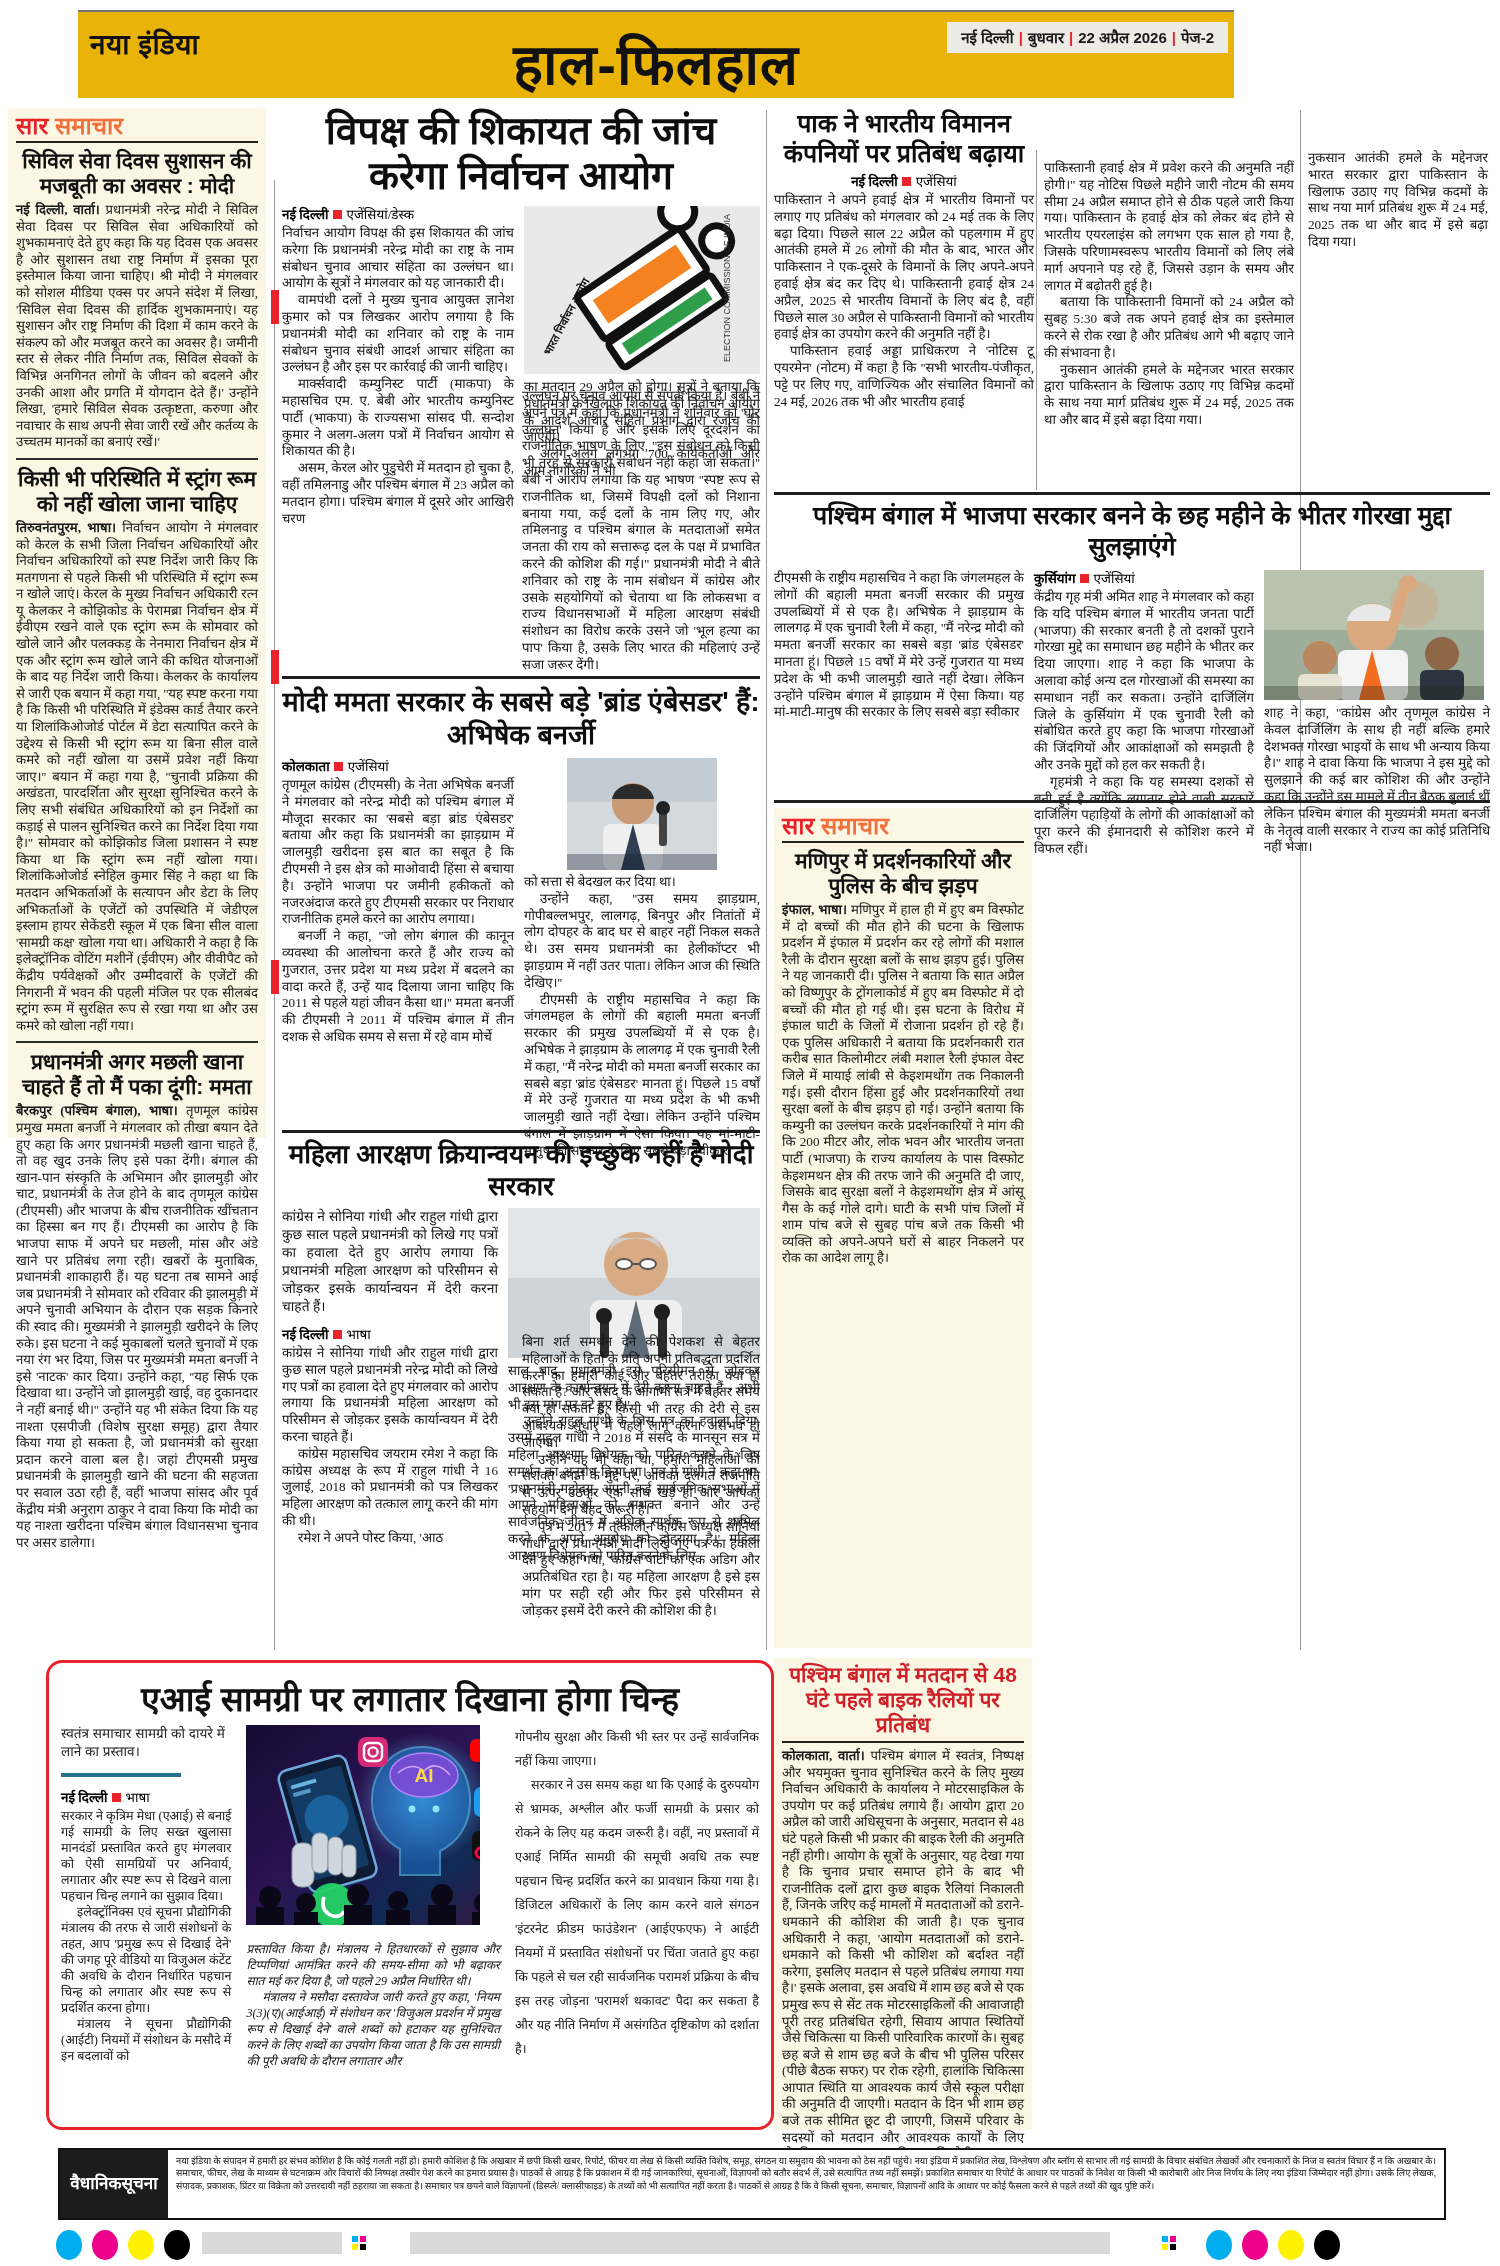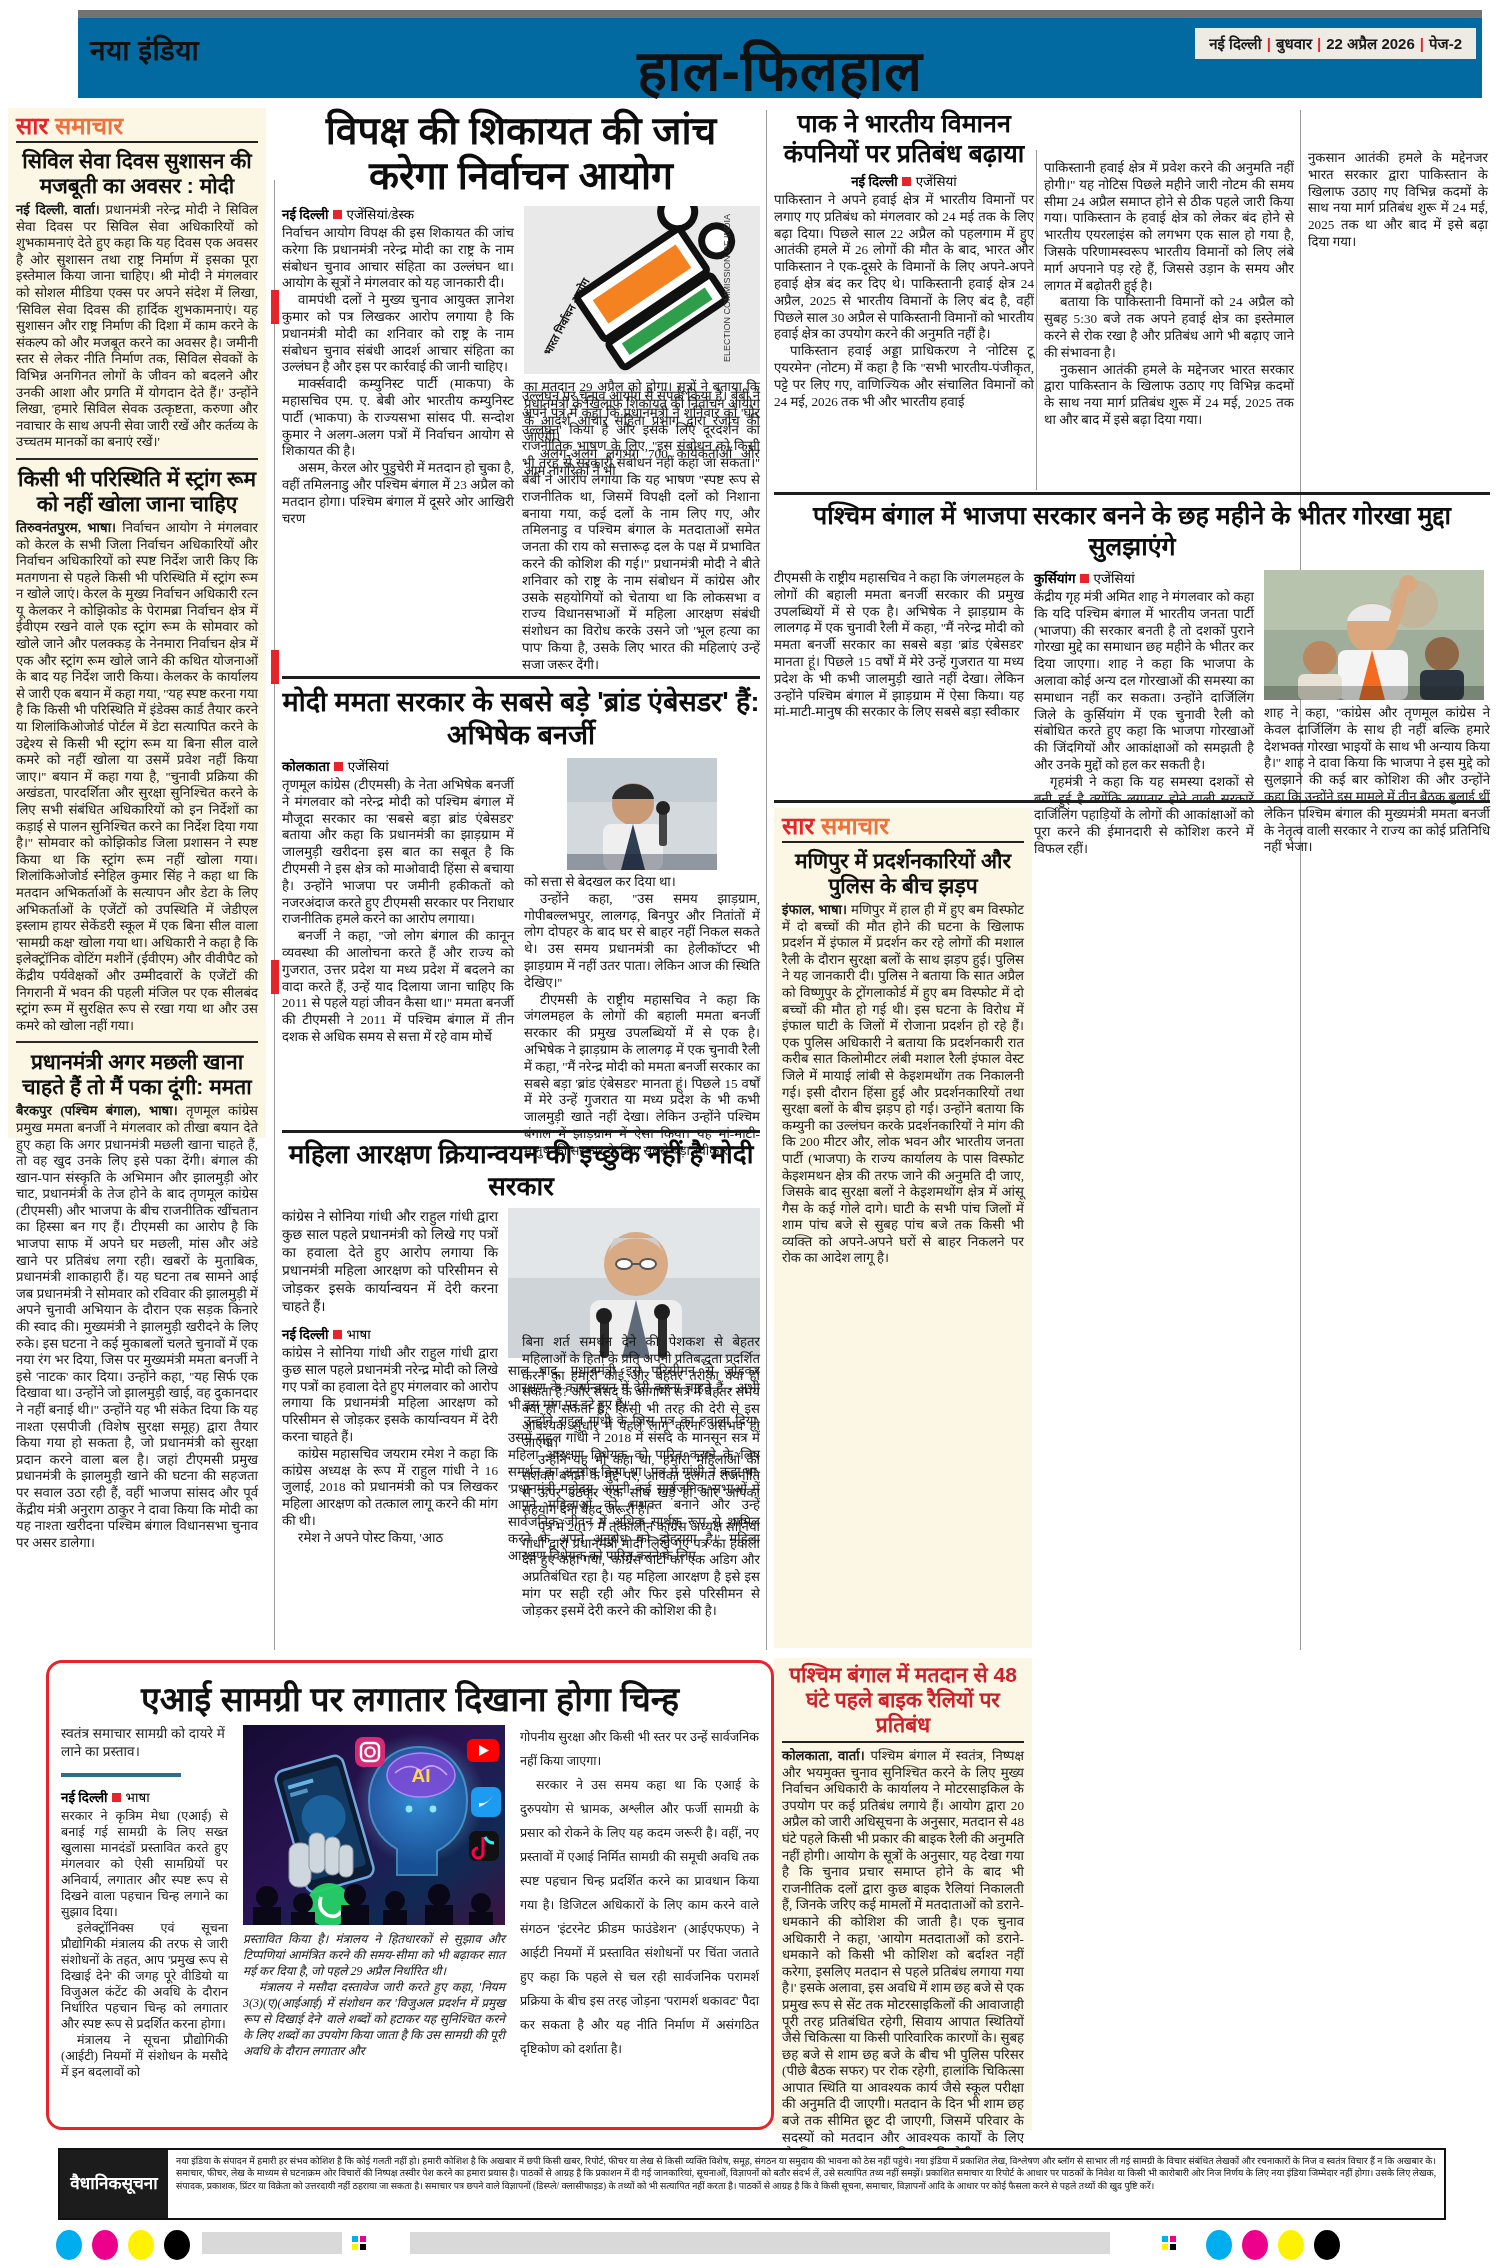--- a/index.html
+++ b/index.html
@@ -6,23 +6,23 @@
   html, body {
     width: 1500px; height: 2266px;
     background: #ffffff;
     font-family: "Liberation Serif", "DejaVu Serif", serif;
     overflow: hidden;
   }
   .page { position: relative; width: 1500px; height: 2266px; background: #fff; }
 
   
   .masthead {
-    position: absolute; left: 78px; top: 10px; width: 1404px; height: 88px;
-    background: #0369a1;
-    border-top: 8px solid #737373;
+    position: absolute; left: 78px; top: 10px; width: 1156px; height: 88px;
+    background: #eab308;
+    border-top: 2px solid #737373;
   }
   .brand {
     position: absolute; left: 12px; top: 12px;
     font-family: "Liberation Sans", sans-serif;
     font-weight: 700; font-size: 28px; color: #111;
     letter-spacing: .5px;
   }
   .dateline {
     position: absolute; right: 6px; top: 10px;
     background: #eeeae4;
@@ -435,21 +435,21 @@
           <span>नई दिल्ली</span><span class="sq"></span><span class="agency">भाषा</span>
         </div>
         <div class="col-text" style="font-size:12.6px; line-height:16px;">
           <p class="noind">सरकार ने कृत्रिम मेधा (एआई) से बनाई गई सामग्री के लिए सख्त खुलासा मानदंडों प्रस्तावित करते हुए मंगलवार को ऐसी सामग्रियों पर अनिवार्य, लगातार और स्पष्ट रूप से दिखने वाला पहचान चिन्ह लगाने का सुझाव दिया।</p>
           <p>इलेक्ट्रॉनिक्स एवं सूचना प्रौद्योगिकी मंत्रालय की तरफ से जारी संशोधनों के तहत, आप 'प्रमुख रूप से दिखाई देने' की जगह पूरे वीडियो या विजुअल कंटेंट की अवधि के दौरान निर्धारित पहचान चिन्ह को लगातार और स्पष्ट रूप से प्रदर्शित करना होगा।</p>
           <p>मंत्रालय ने सूचना प्रौद्योगिकी (आईटी) नियमों में संशोधन के मसौदे में इन बदलावों को</p>
         </div>
       </div>
 
       <div style="width:262px;">
-        <div class="photo" style="position:relative; width:262px; height:200px; margin-bottom:6px;">
+        <div class="photo" style="position:relative; width:234px; height:200px; margin-bottom:16px;">
           <svg viewBox="0 0 262 200" width="262" height="200">
             <defs>
               <linearGradient id="aibg" x1="0" y1="0" x2="1" y2="1">
                 <stop offset="0%" stop-color="#140b33"></stop>
                 <stop offset="45%" stop-color="#2b1352"></stop>
                 <stop offset="75%" stop-color="#0f2a55"></stop>
                 <stop offset="100%" stop-color="#3d1240"></stop>
               </linearGradient>
               <radialGradient id="glow" cx="50%" cy="50%" r="50%">
                 <stop offset="0%" stop-color="#59c8ff" stop-opacity=".85"></stop>

